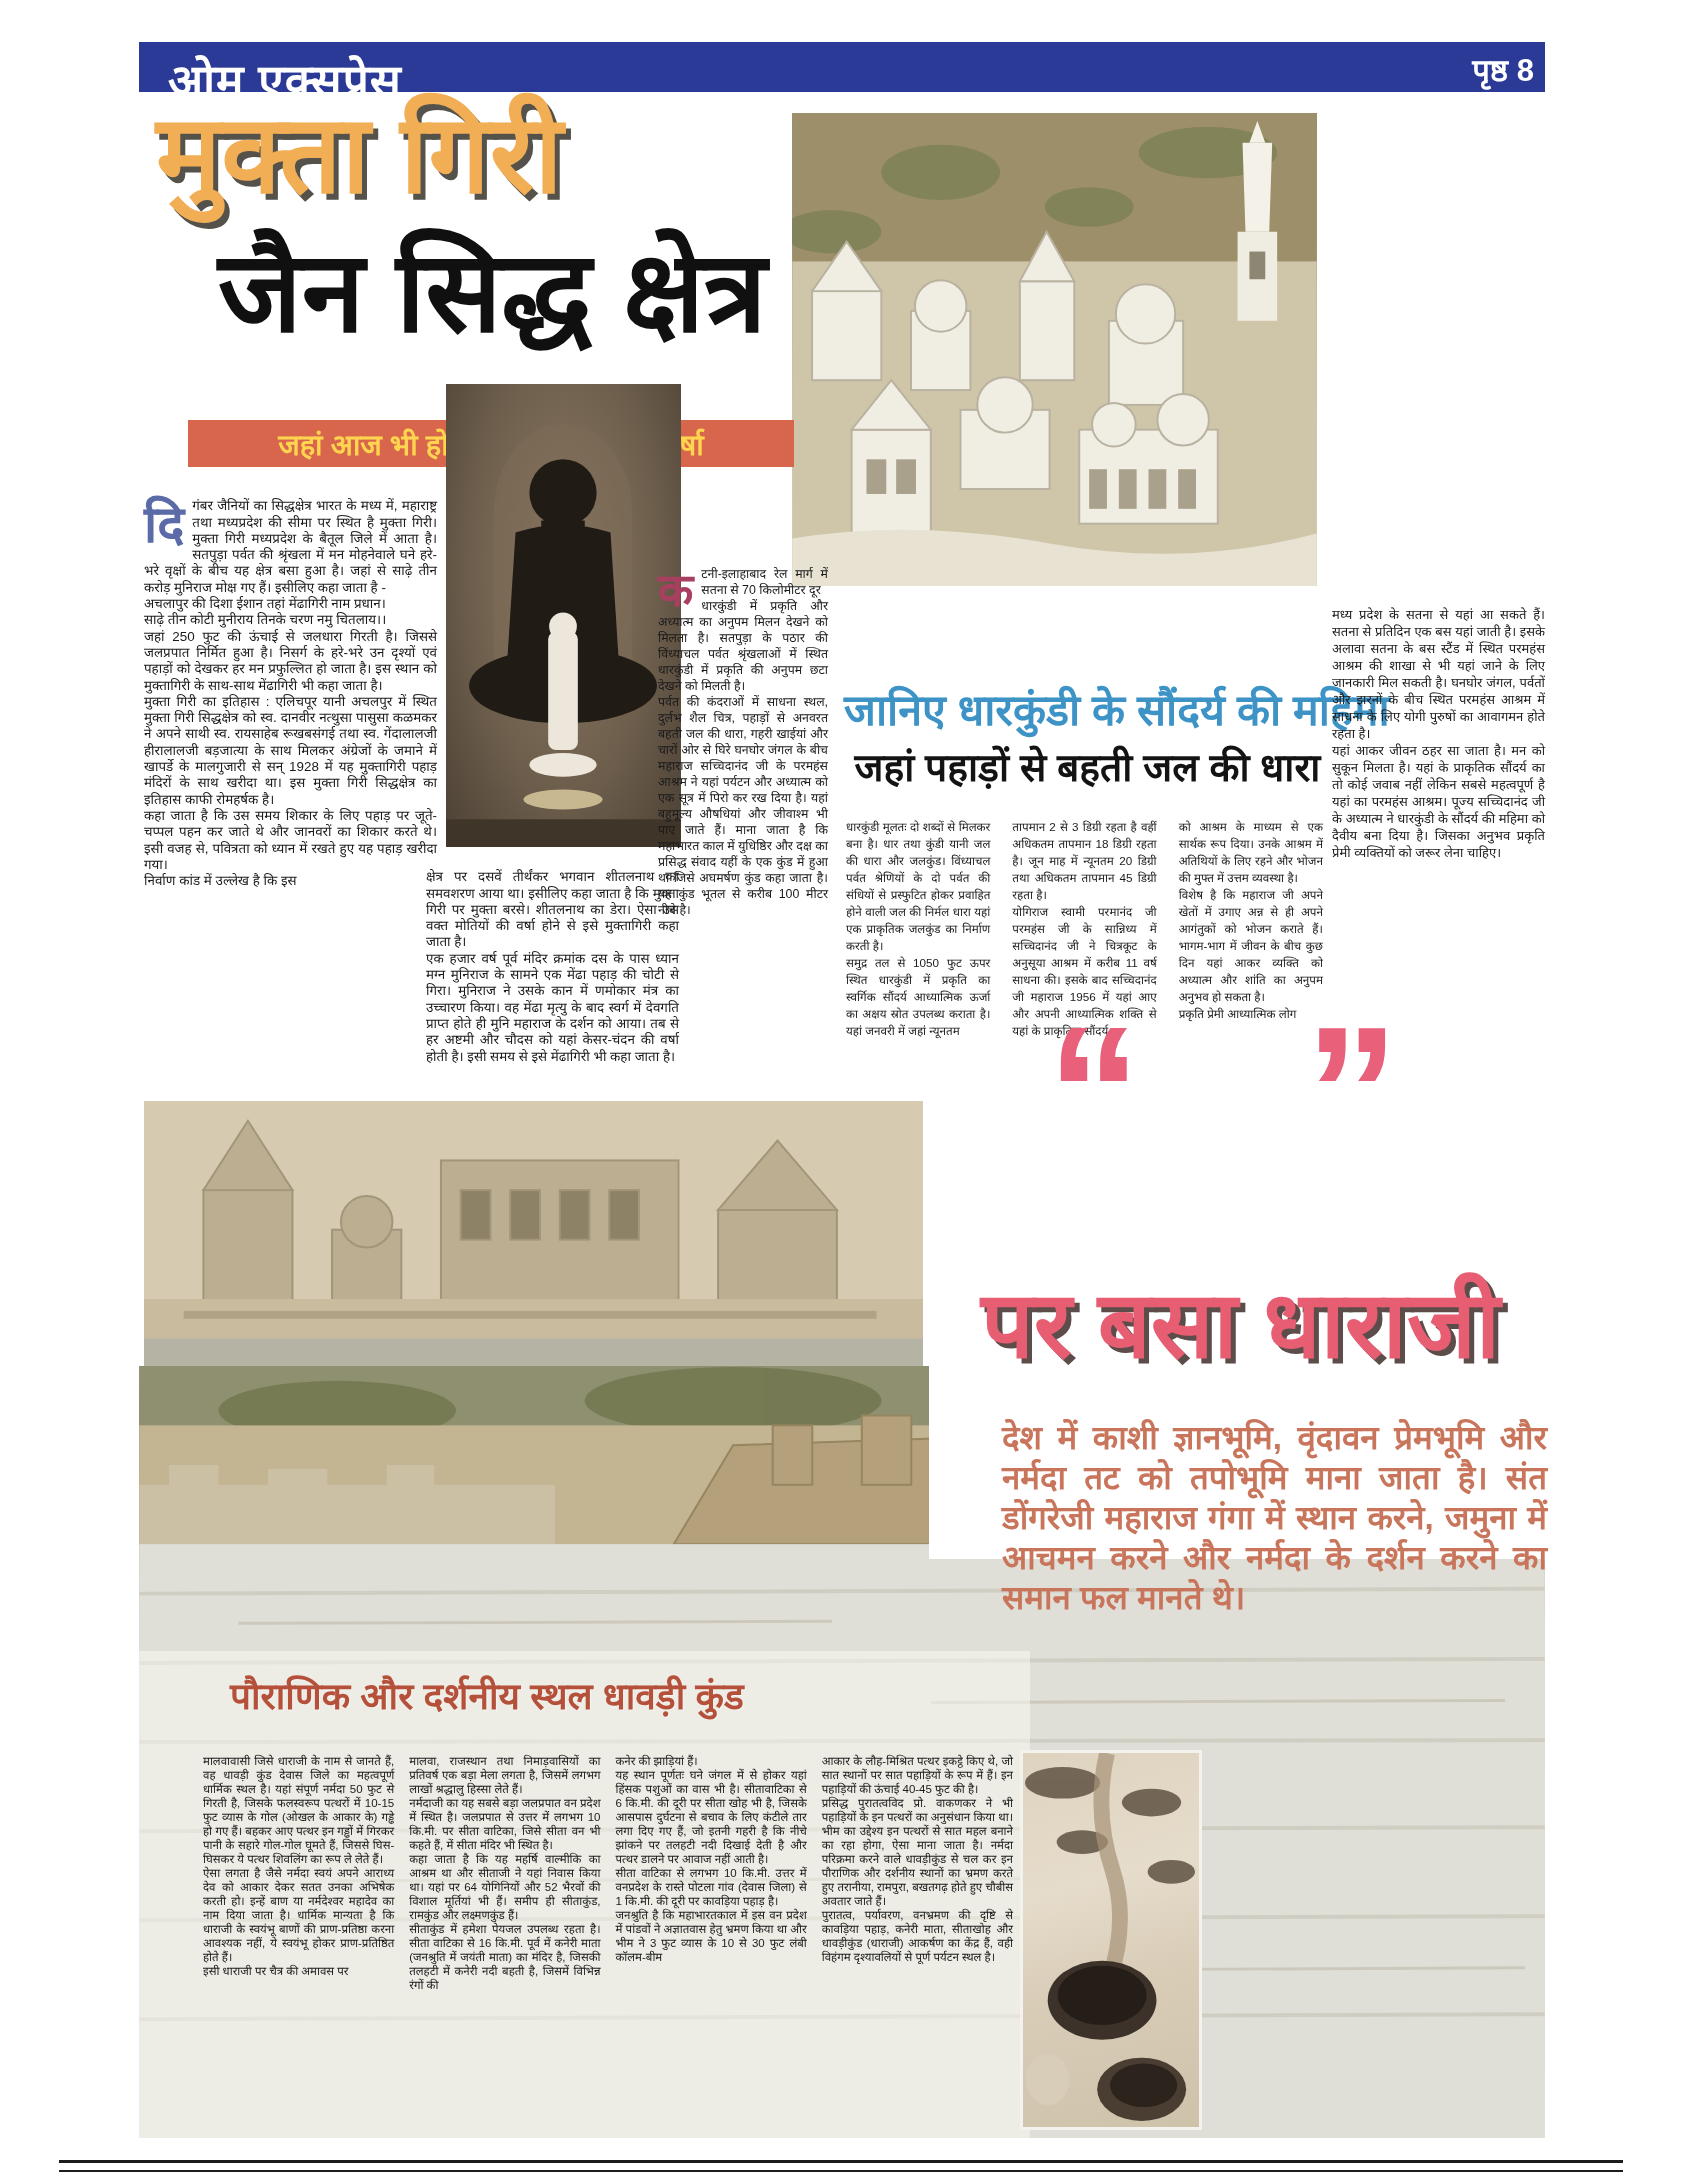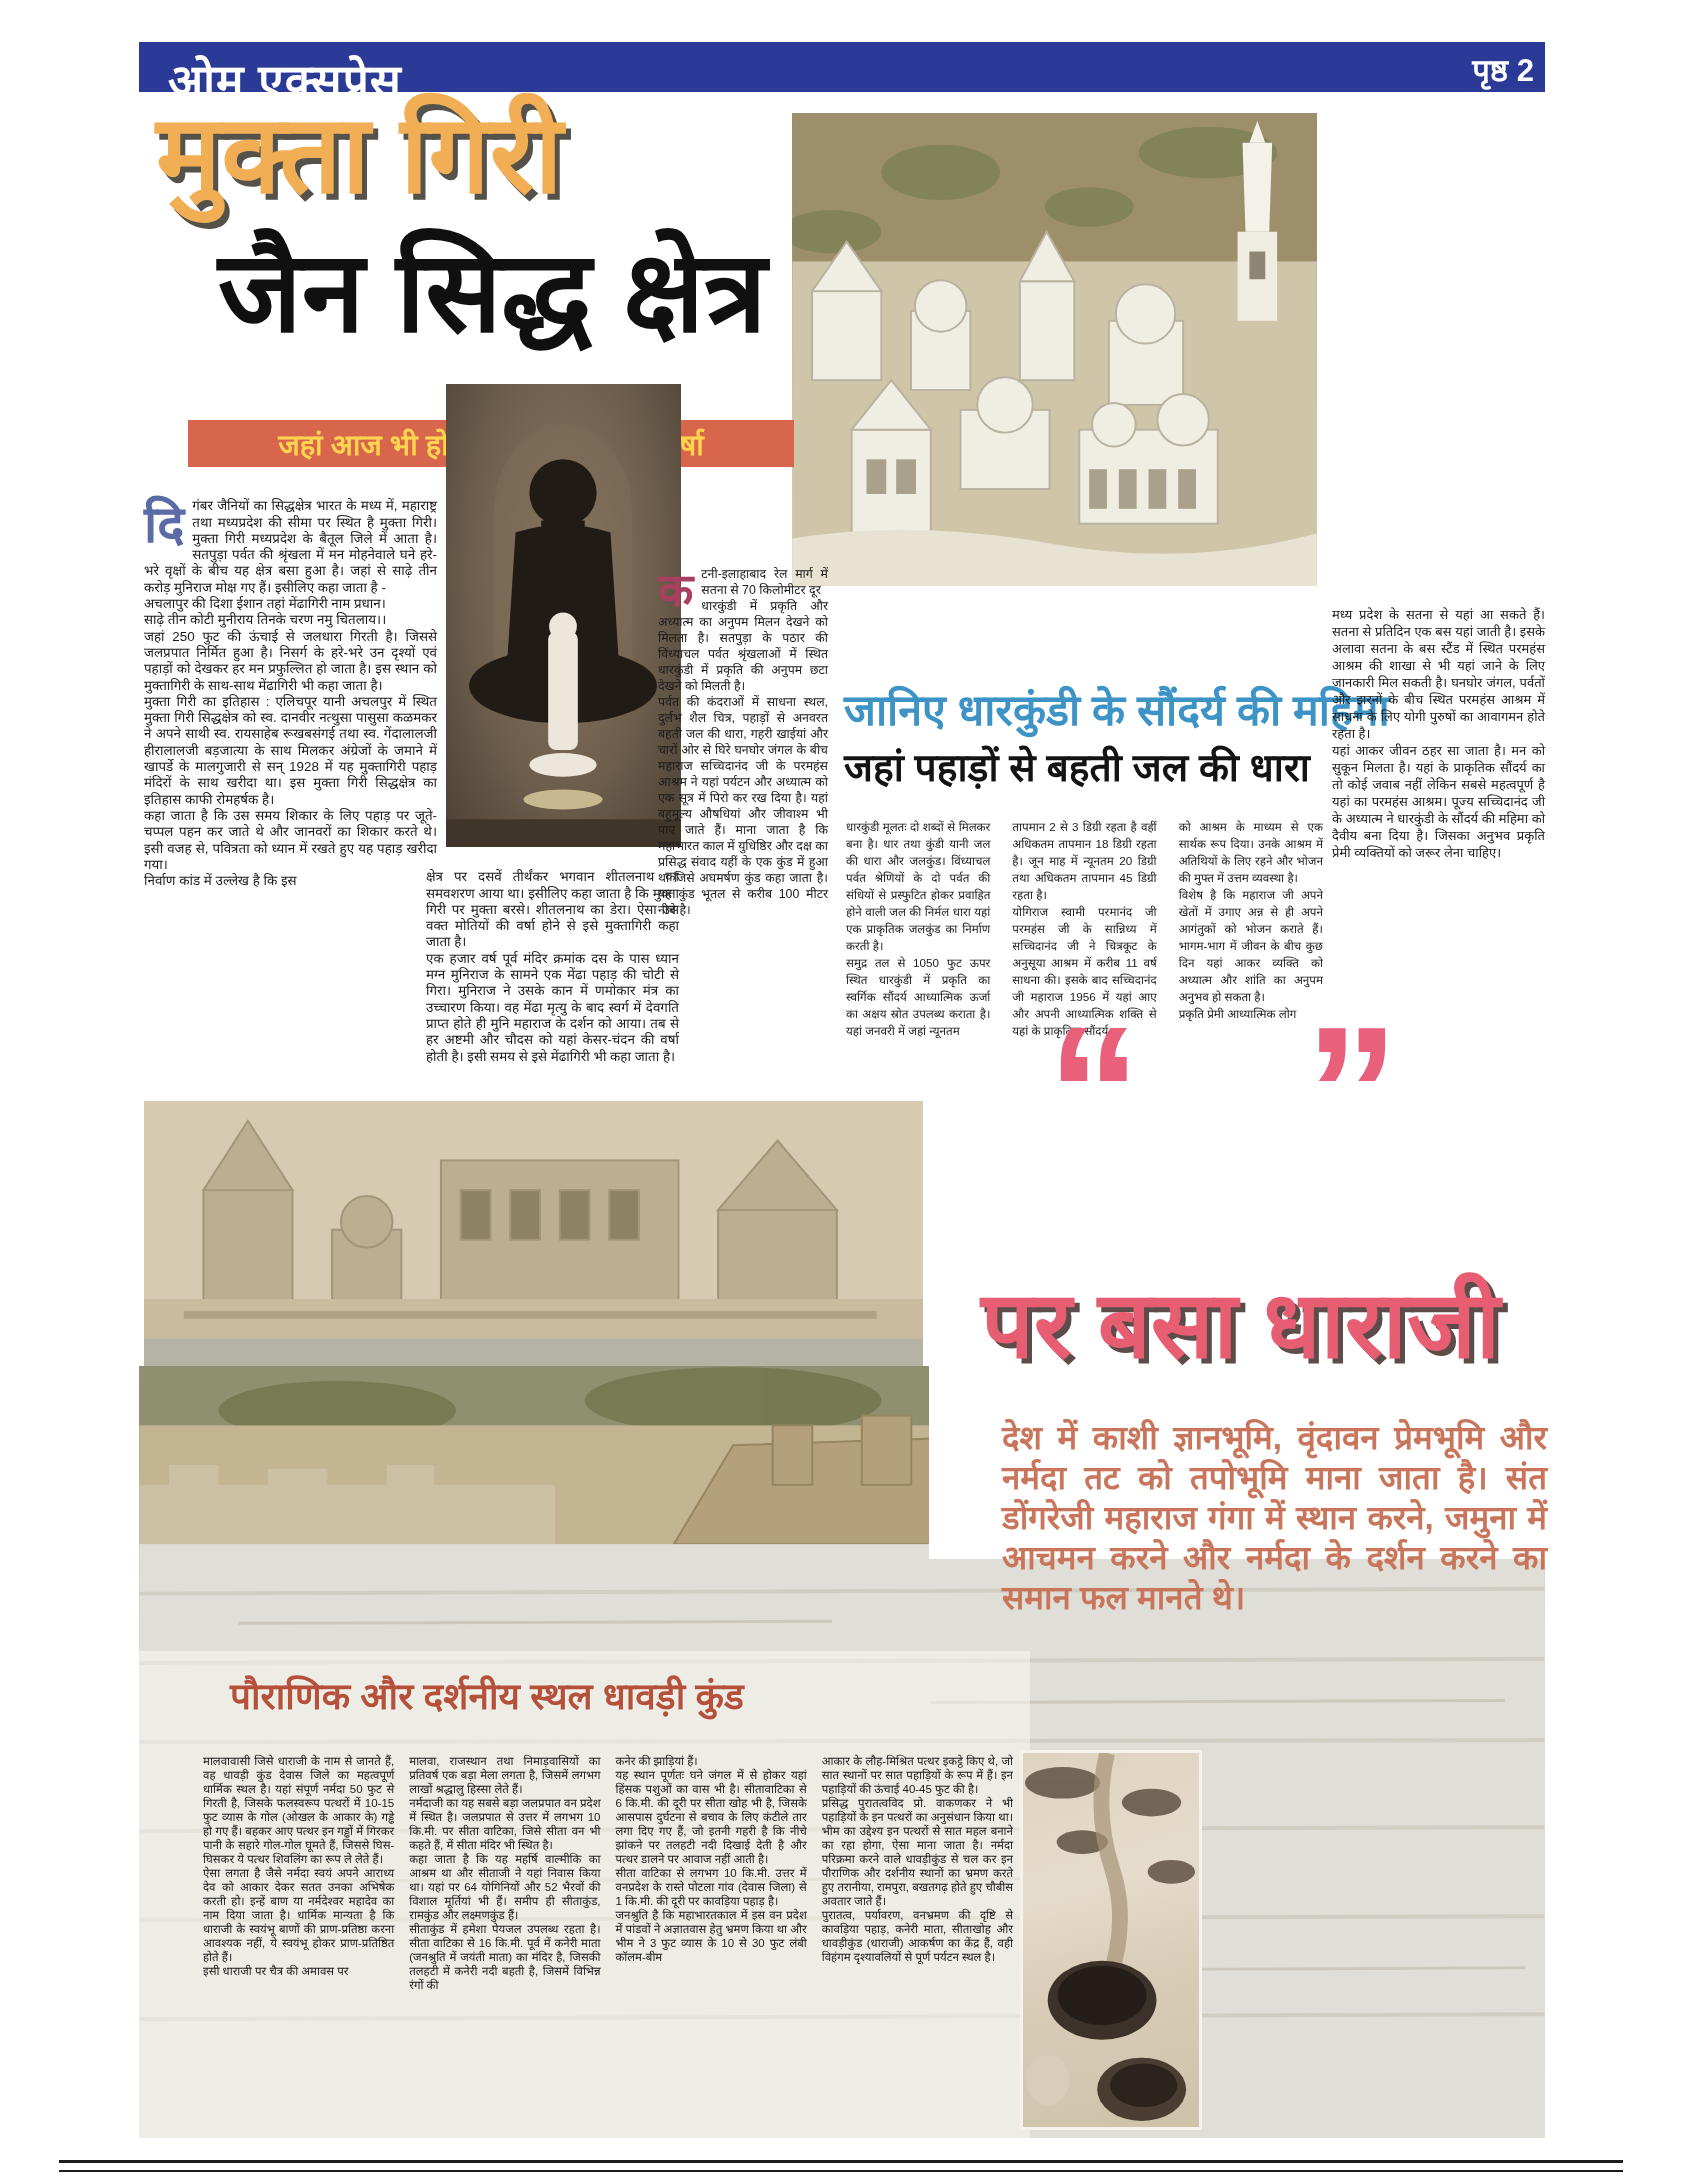--- a/index.html
+++ b/index.html
@@ -21,21 +21,21 @@
   .kicker span{color:#ffd44f;font-size:29px;font-weight:bold;}
   
   .bodytext{color:#1b1b1b;text-align:justify;white-space:pre-line;}
   .c-top{font-size:13.4px;line-height:16.3px;}
   .c-mid{font-size:12.4px;line-height:16px;}
   .dropcap{float:left;font-weight:bold;line-height:0.9;margin:4px 8px 0 0;}
   .dc-blue{color:#5b6ba8;font-size:51px;}
   .dc-maroon{color:#a93f60;font-size:46px;}
   
   .h2a{left:844px;top:679px;width:487px;text-align:center;font-size:43px;font-weight:bold;color:#3e93c6;white-space:nowrap;}
-  .h2b{left:844px;top:739px;width:487px;font-size:39px;font-weight:bold;color:#131313;white-space:nowrap;}
+  .h2b{left:844px;top:739px;width:487px;text-align:center;font-size:39px;font-weight:bold;color:#131313;white-space:nowrap;}
   .a2row{left:846px;top:818px;width:477px;display:flex;gap:22px;}
   .a2row .col{flex:1;font-size:11.7px;line-height:17px;}
   .a2right{left:1332px;top:606px;width:213px;height:535px;font-size:13px;line-height:17px;}
   
   .a3box{left:929px;top:1089px;width:621px;height:470px;background:#ffffff;}
   .quote{font-size:188px;font-weight:bold;color:#e8607a;line-height:1;}
   .h3{width:619px;text-align:center;font-size:93px;font-weight:bold;color:#e75d72;
       text-shadow:5px 5px 0 #5c4c4a;white-space:nowrap;line-height:1;}
   .a3intro{left:1002px;top:1418px;width:545px;font-size:33px;line-height:40px;font-weight:bold;
            color:#c8755b;text-align:justify;}
@@ -59,21 +59,21 @@
     background:linear-gradient(165deg,#ded3bf 0%,#e6dccb 35%,#d9cdb8 60%,#cfc2ab 100%);}
   .footer-rule{left:59px;top:2160px;width:1564px;height:7px;border-top:3px solid #1c1c1c;border-bottom:2px solid #1c1c1c;}
 </style>
 </head>
 <body>
 
 <div id="page">
 
   <div class="abs masthead-bar"></div>
   <div class="abs paper-name">ओम एक्सप्रेस</div>
-  <div class="abs page-num">पृष्ठ 2</div>
+  <div class="abs page-num">पृष्ठ 8</div>
 
   <div class="abs photo ph-temples">
     <svg width="525" height="473" viewBox="0 0 530 478">
       <rect x="0" y="0" width="530" height="170" fill="#9c8f6a"></rect>
       <rect x="0" y="150" width="530" height="328" fill="#cfc5a9"></rect>
       <g fill="#6f7a4d" opacity="0.55">
         <ellipse cx="150" cy="60" rx="60" ry="28"></ellipse>
           <ellipse cx="420" cy="40" rx="70" ry="26"></ellipse>
         <ellipse cx="300" cy="95" rx="45" ry="20"></ellipse>
           <ellipse cx="40" cy="120" rx="50" ry="22"></ellipse>

